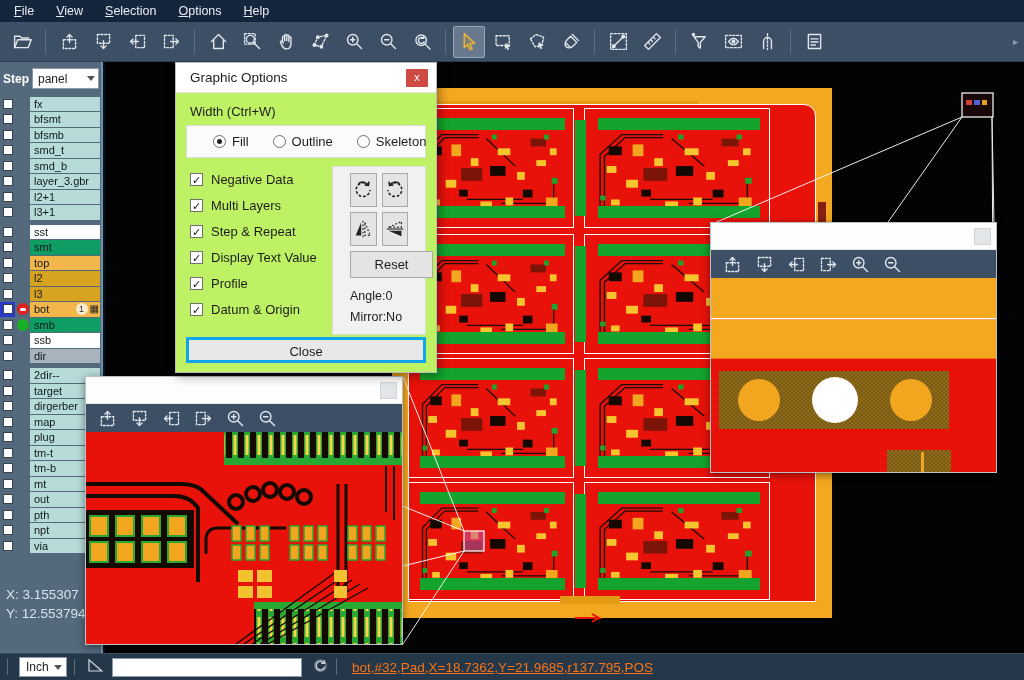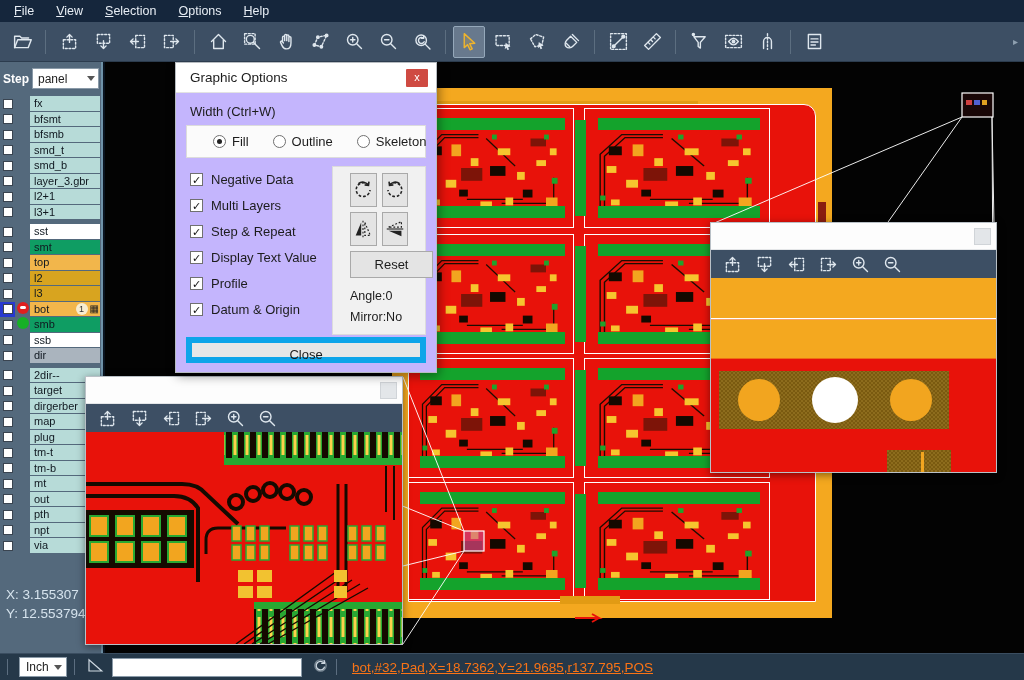--- a/index.html
+++ b/index.html
@@ -22,21 +22,21 @@
   #tb-overflow { margin-left:auto; margin-right:6px; color:#8fa0b0; font-size:10px; }
 
   
   #sidebar { position:absolute; left:0; top:62px; width:103px; height:591px; background:#54697c; z-index:5; border-right:2px solid #6f92a8; }
   #stepbar { display:flex; align-items:center; height:33px; padding:0 2px 0 3px; gap:3px; }
   #step-label { color:#fff; font-size:12px;font-weight:bold; }
   #step-select { flex:1; height:21px; background:#fff; border:1px solid #8a9aa8; display:flex; align-items:center; justify-content:space-between; padding:0 3px 0 5px; font-size:12px; color:#222; }
   .chev { width:0; height:0; border-left:4px solid transparent; border-right:4px solid transparent; border-top:5px solid #555; }
   #layer-list { padding-top:1px; }
   .layer-group { margin-bottom:4px; }
-  .layer-row { position:relative; height:15.5px; display:flex; }
+  .layer-row { position:relative; height:15.5px; display:flex; align-items:center; }
   .cbcell { width:15px; height:15.5px; display:flex; align-items:center; justify-content:center; }
   .cbcell.selbg { background:#2739cf; }
   .cb { width:10px; height:10px; background:#fff; border:1.5px solid #3a4450; }
   .ind { width:12px; height:12px; border-radius:50%; margin-left:2px; position:relative; }
   .ind.red { background:#e01f1f; }
   .ind.red::after { content:""; position:absolute; left:3px; top:4.5px; width:6px; height:3px; background:#fff; border-radius:2px; }
   .ind.green { background:#17b027; }
   .ind.none { background:transparent; }
   .lname { position:absolute; left:30px; width:70px; height:14.5px; line-height:14.5px; font-size:11px; color:#101820; padding-left:4px; display:flex; align-items:center; }
   .lname .txt { flex:1; }
@@ -65,40 +65,40 @@
   .magwin { position:absolute; background:#fff; border:1px solid #b9c0c6; box-shadow:0 2px 8px rgba(0,0,0,.45); }
   .magtitle { height:27px; background:#fdfdfd; position:relative; border-bottom:1px solid #e4e6e8; }
   .magbtn { position:absolute; right:5px; top:5px; width:17px; height:17px; background:#e3e6e9; border:1px solid #d0d4d8; }
   .magbar { height:28px; background:#3d4f64; display:flex; align-items:center; gap:6px; padding-left:8px; }
   .magbar .tbtn { width:26px; height:24px; }
   .magbody { position:relative; overflow:hidden; }
   #magwin-detail { left:85px; top:376px; width:318px; height:269px; z-index:25; }
   #magwin-corner { left:710px; top:222px; width:287px; height:251px; z-index:20; }
 
   
-  #dialog { position:absolute; left:175px; top:62px; width:262px; height:311px; background:#c4b5fd; border:1px solid #b7bcc1; box-shadow:2px 3px 10px rgba(0,0,0,.4); z-index:30; font-size:13px; color:#1c1c1c; }
+  #dialog { position:absolute; left:175px; top:62px; width:262px; height:311px; background:#bef264; border:1px solid #b7bcc1; box-shadow:2px 3px 10px rgba(0,0,0,.4); z-index:30; font-size:13px; color:#1c1c1c; }
   #dlg-title { height:30px; background:#fff; border-bottom:1px solid #e3e3e3; display:flex; align-items:center; padding:0 8px 0 14px; }
   #dlg-title-text { flex:1; font-size:13.5px; }
   #dlg-close { width:22px; height:18px; background:#cf4a42; color:#fff; font-size:11px; line-height:17px; text-align:center; border-radius:1px; }
   #dlg-width-label { margin:11px 0 6px 14px; }
   #radio-row { margin:0 10px; border:1px solid #dcdcdc; background:#fbfbfb; height:33px; display:flex; align-items:center; padding-left:26px; }
   .radio-opt { display:flex; align-items:center; margin-right:24px; }
   .radio { width:13px; height:13px; border:1px solid #707070; border-radius:50%; background:#fff; margin-right:6px; position:relative; }
   .radio.on::after { content:""; position:absolute; left:3px; top:3px; width:5px; height:5px; border-radius:50%; background:#222; }
   #dlg-main { display:flex; margin-top:8px; }
   #check-list { flex:1; padding-left:14px; }
   .chk-row { display:flex; align-items:center; height:26px; }
   .chk { width:13px; height:13px; border:1px solid #707070; background:#fff; margin-right:8px; font-size:11px; line-height:12px; text-align:center; color:#111; }
   #xform-panel { width:94px; margin-right:10px; border:1px solid #dcdcdc; background:#f1f1f1; padding:6px 17px; }
   .xrow { display:flex; gap:5px; margin-bottom:5px; }
   .xbtn { width:39px; height:34px; background:#e4e4e4; border:1px solid #a9a9a9; display:flex; align-items:center; justify-content:center; color:#222; }
   .xbtn .ic { width:22px; height:22px; }
   #reset-btn { width:83px; height:27px; background:#e4e4e4; border:1px solid #a9a9a9; font-size:13px; text-align:center; line-height:25px; margin-bottom:8px; }
   .xlabel { font-size:12.5px; line-height:21px; }
-  #close-btn { position:absolute; left:10px; right:10px; bottom:9px; height:26px; background:#e7e7e7; border:6px solid #0ea5e9; text-align:center; line-height:24px; font-size:13px; }
+  #close-btn { position:absolute; left:10px; right:10px; bottom:9px; height:26px; background:#e7e7e7; border:3px solid #0ea5e9; text-align:center; line-height:24px; font-size:13px; }
 
   
   #statusbar { position:absolute; left:0; top:653px; width:1024px; height:27px; background:#253849; display:flex; align-items:center; z-index:40; border-top:1px solid #3a4d60; }
   .ssep { width:1px; height:16px; background:#5c6e80; margin:0 7px; }
   #unit-select { width:48px; height:20px; background:#fff; border:1px solid #8a9aa8; display:flex; align-items:center; justify-content:space-between; padding:0 4px 0 6px; font-size:12px; color:#222; margin-left:4px; }
   #angle-icon { color:#cfd9e2; margin:0 4px; }
   #cmd-input { width:190px; height:19px; background:#fff; border:1px solid #8a9aa8; margin-left:4px; font-size:12px; padding:0 4px; }
   #refresh-icon { color:#cfd9e2; margin-left:10px; }
   #status-msg { color:#f97316; font-size:13.5px; margin-left:8px; white-space:nowrap;text-decoration:underline; }
 </style>

